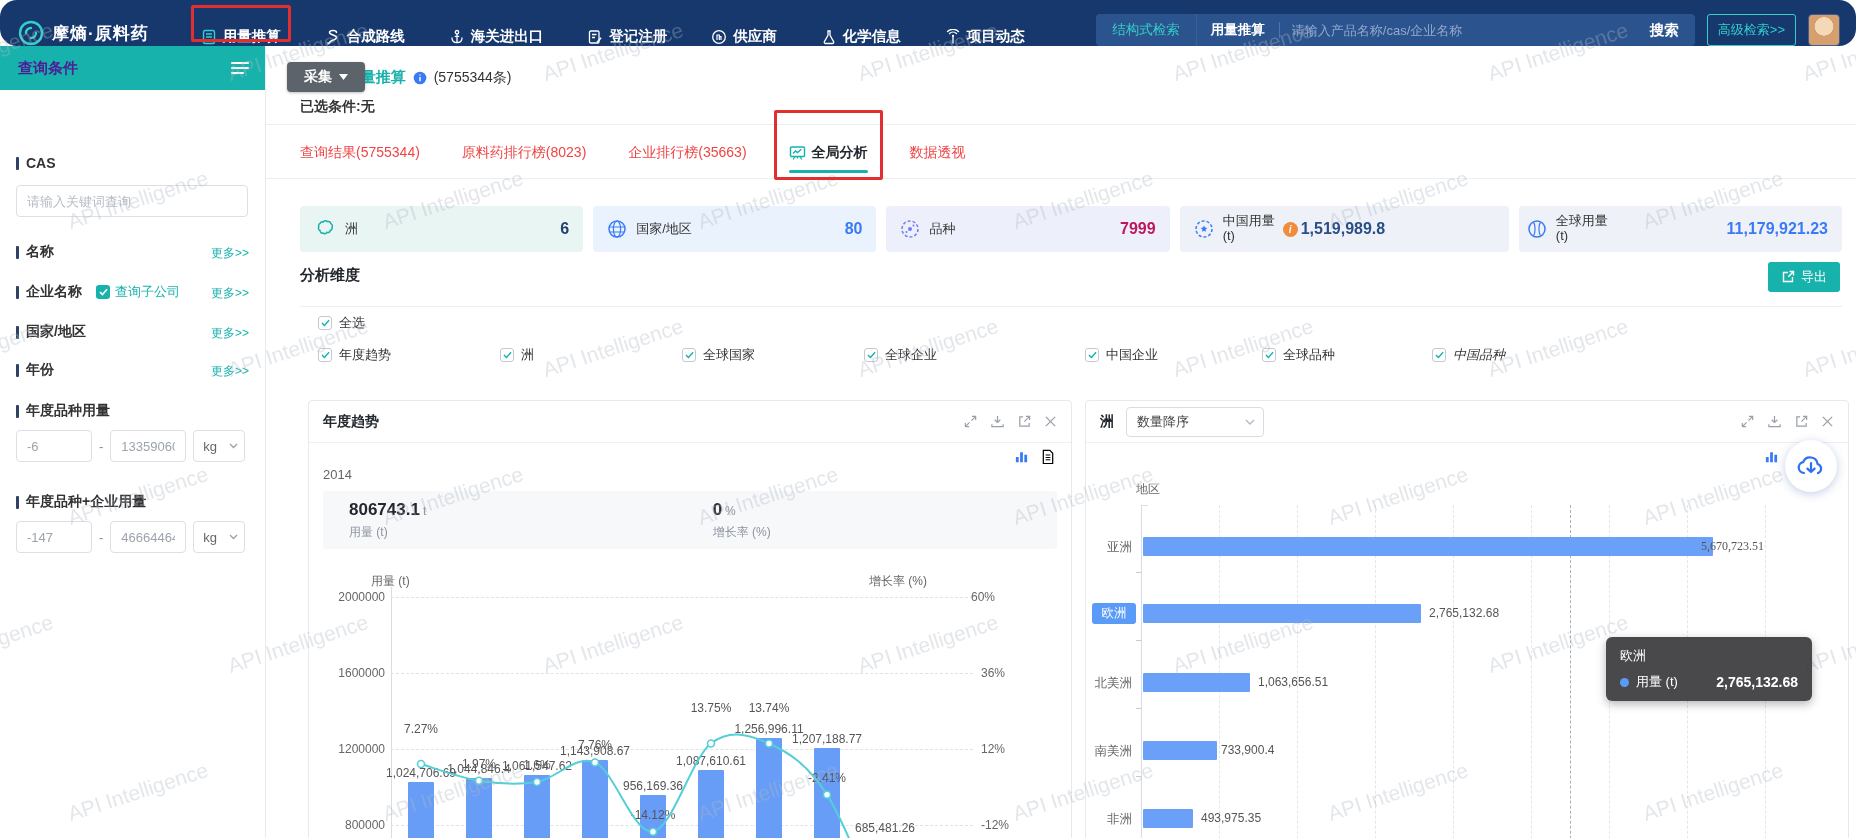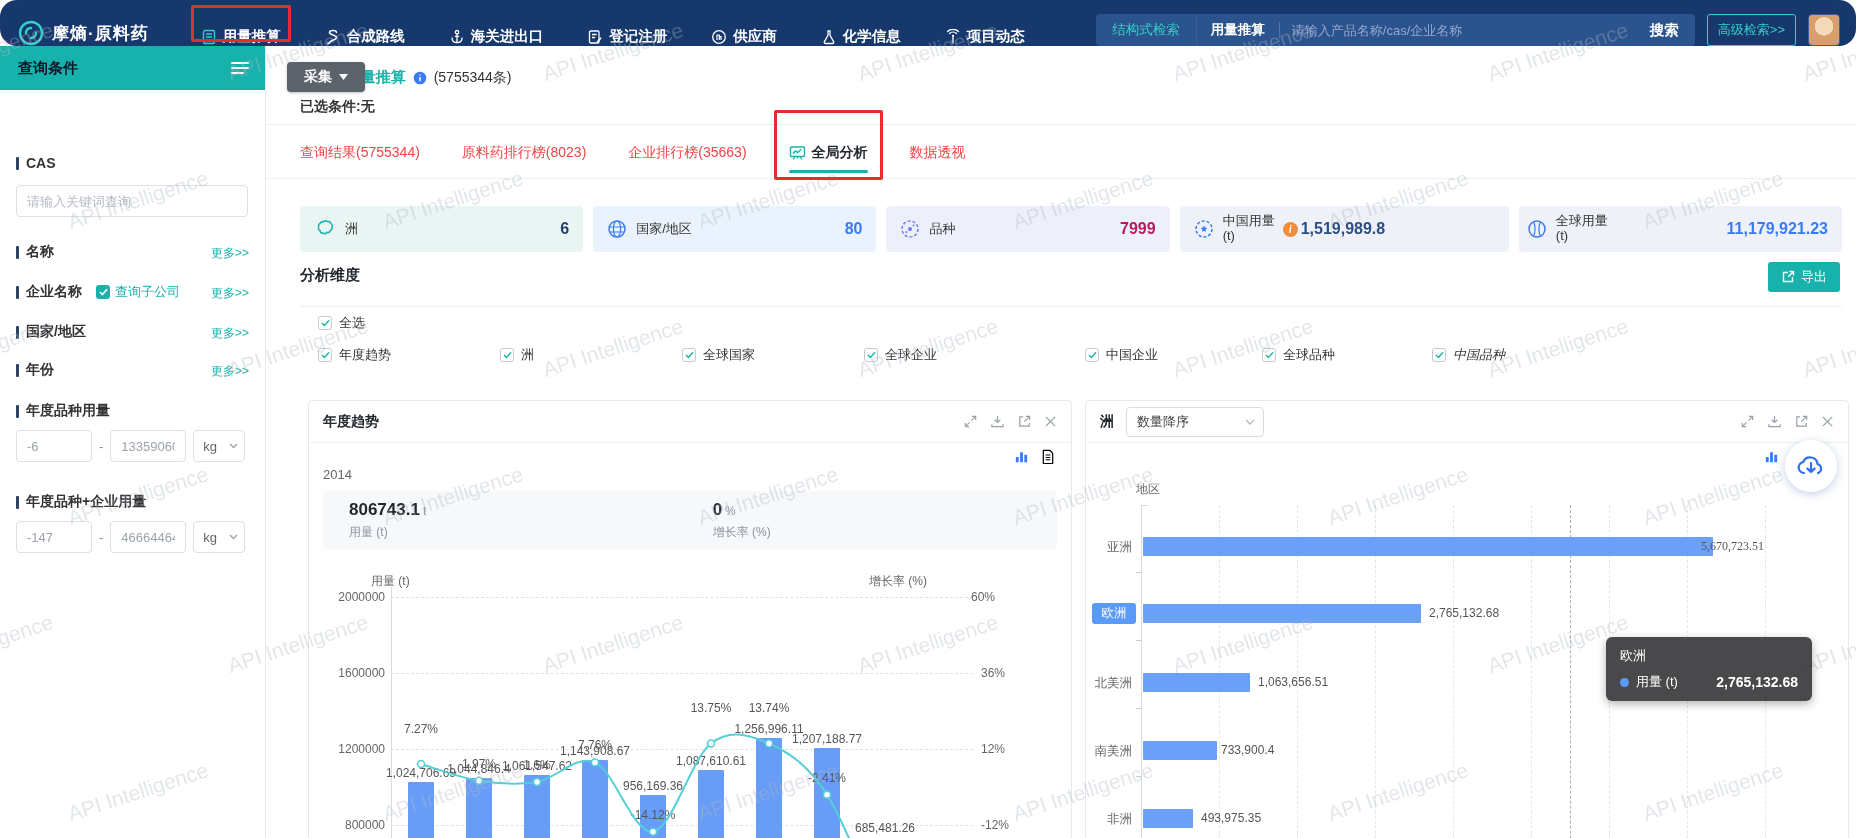--- a/index.html
+++ b/index.html
@@ -21,21 +21,21 @@
   .scope-label{color:#fff;font-size:13.5px;font-weight:bold;padding:0 14px;white-space:nowrap;}
   .vdiv{width:1px;height:16px;background:#56749f;}
   .nav-input{background:transparent;border:none;outline:none;color:#dfe9f8;font-size:13px;width:330px;padding:0 12px;}
   .nav-input::placeholder{color:#93a9cf;}
   .search-btn{color:#fff;font-weight:bold;font-size:14.5px;padding:0 16px;cursor:pointer;white-space:nowrap;}
   .advanced-btn{border:1px solid #35cfc9;color:#35cfc9;font-size:13px;border-radius:3px;padding:6px 10px;cursor:pointer;white-space:nowrap;}
   .avatar{width:30px;height:30px;border-radius:4px;background:radial-gradient(circle at 50% 38%, #f3d9b8 0 38%, #d89f6e 39% 100%);border:1px solid #3b6097;}
 
   
   .sidebar{position:absolute;left:0;top:46px;width:265px;height:792px;background:#fff;border-right:1px solid #e7eaee;z-index:2;}
-  .sidebar-header{position:absolute;left:0;top:0;width:265px;height:44px;background:#18b2ac;color:#0f172a;display:flex;align-items:center;justify-content:space-between;padding:0 16px 0 18px;box-sizing:border-box;}
+  .sidebar-header{position:absolute;left:0;top:0;width:265px;height:44px;background:#18b2ac;color:#4c1d95;display:flex;align-items:center;justify-content:space-between;padding:0 16px 0 18px;box-sizing:border-box;}
   .sidebar-title{font-size:15px;font-weight:bold;}
   .sec-label{font-size:14px;font-weight:bold;color:#333;display:flex;align-items:center;}
   .sec-label::before{content:"";display:inline-block;width:3px;height:13px;background:#2e4261;margin-right:7px;border-radius:1px;}
   .more-link{color:#18b2ac;font-size:12px;cursor:pointer;}
   .side-input{box-sizing:border-box;border:1px solid #dcdfe6;border-radius:4px;height:32px;font-size:13px;color:#9ca3ad;padding:0 10px;background:#fff;outline:none;width:100%;}
   .side-input::placeholder{color:#b6bcc6;}
   .range-sep{color:#888;font-size:13px;}
   .unit-select{box-sizing:border-box;border:1px solid #dcdfe6;border-radius:4px;height:32px;display:flex;align-items:center;justify-content:space-between;padding:0 6px 0 9px;color:#666;font-size:13px;background:#fff;cursor:pointer;}
   .sub-check{display:flex;align-items:center;gap:5px;color:#18b2ac;font-size:13px;cursor:pointer;}
   .check-teal{width:14px;height:14px;border-radius:3px;background:#18b2ac;display:flex;align-items:center;justify-content:center;}

